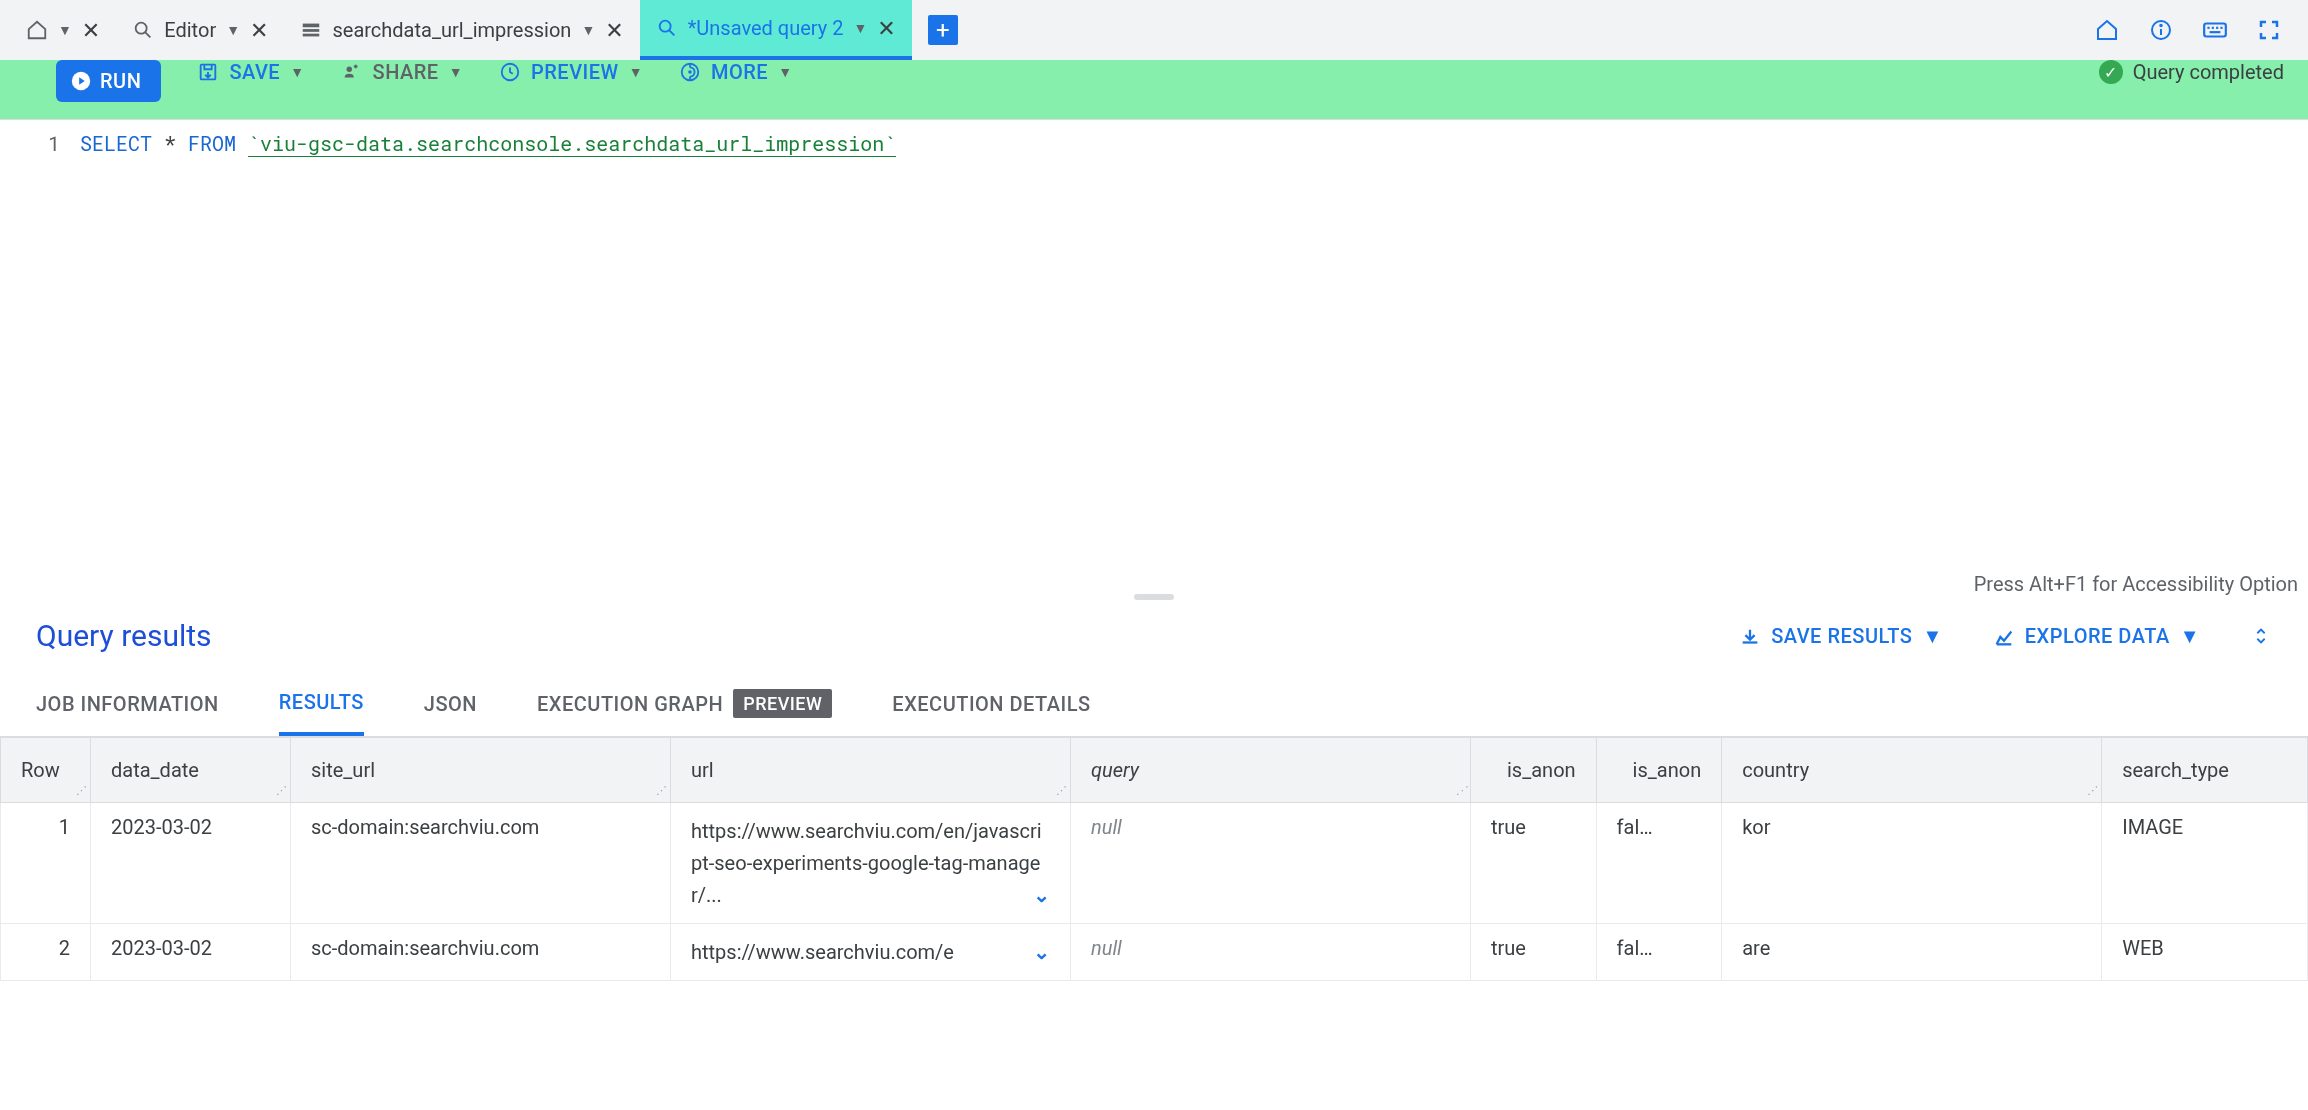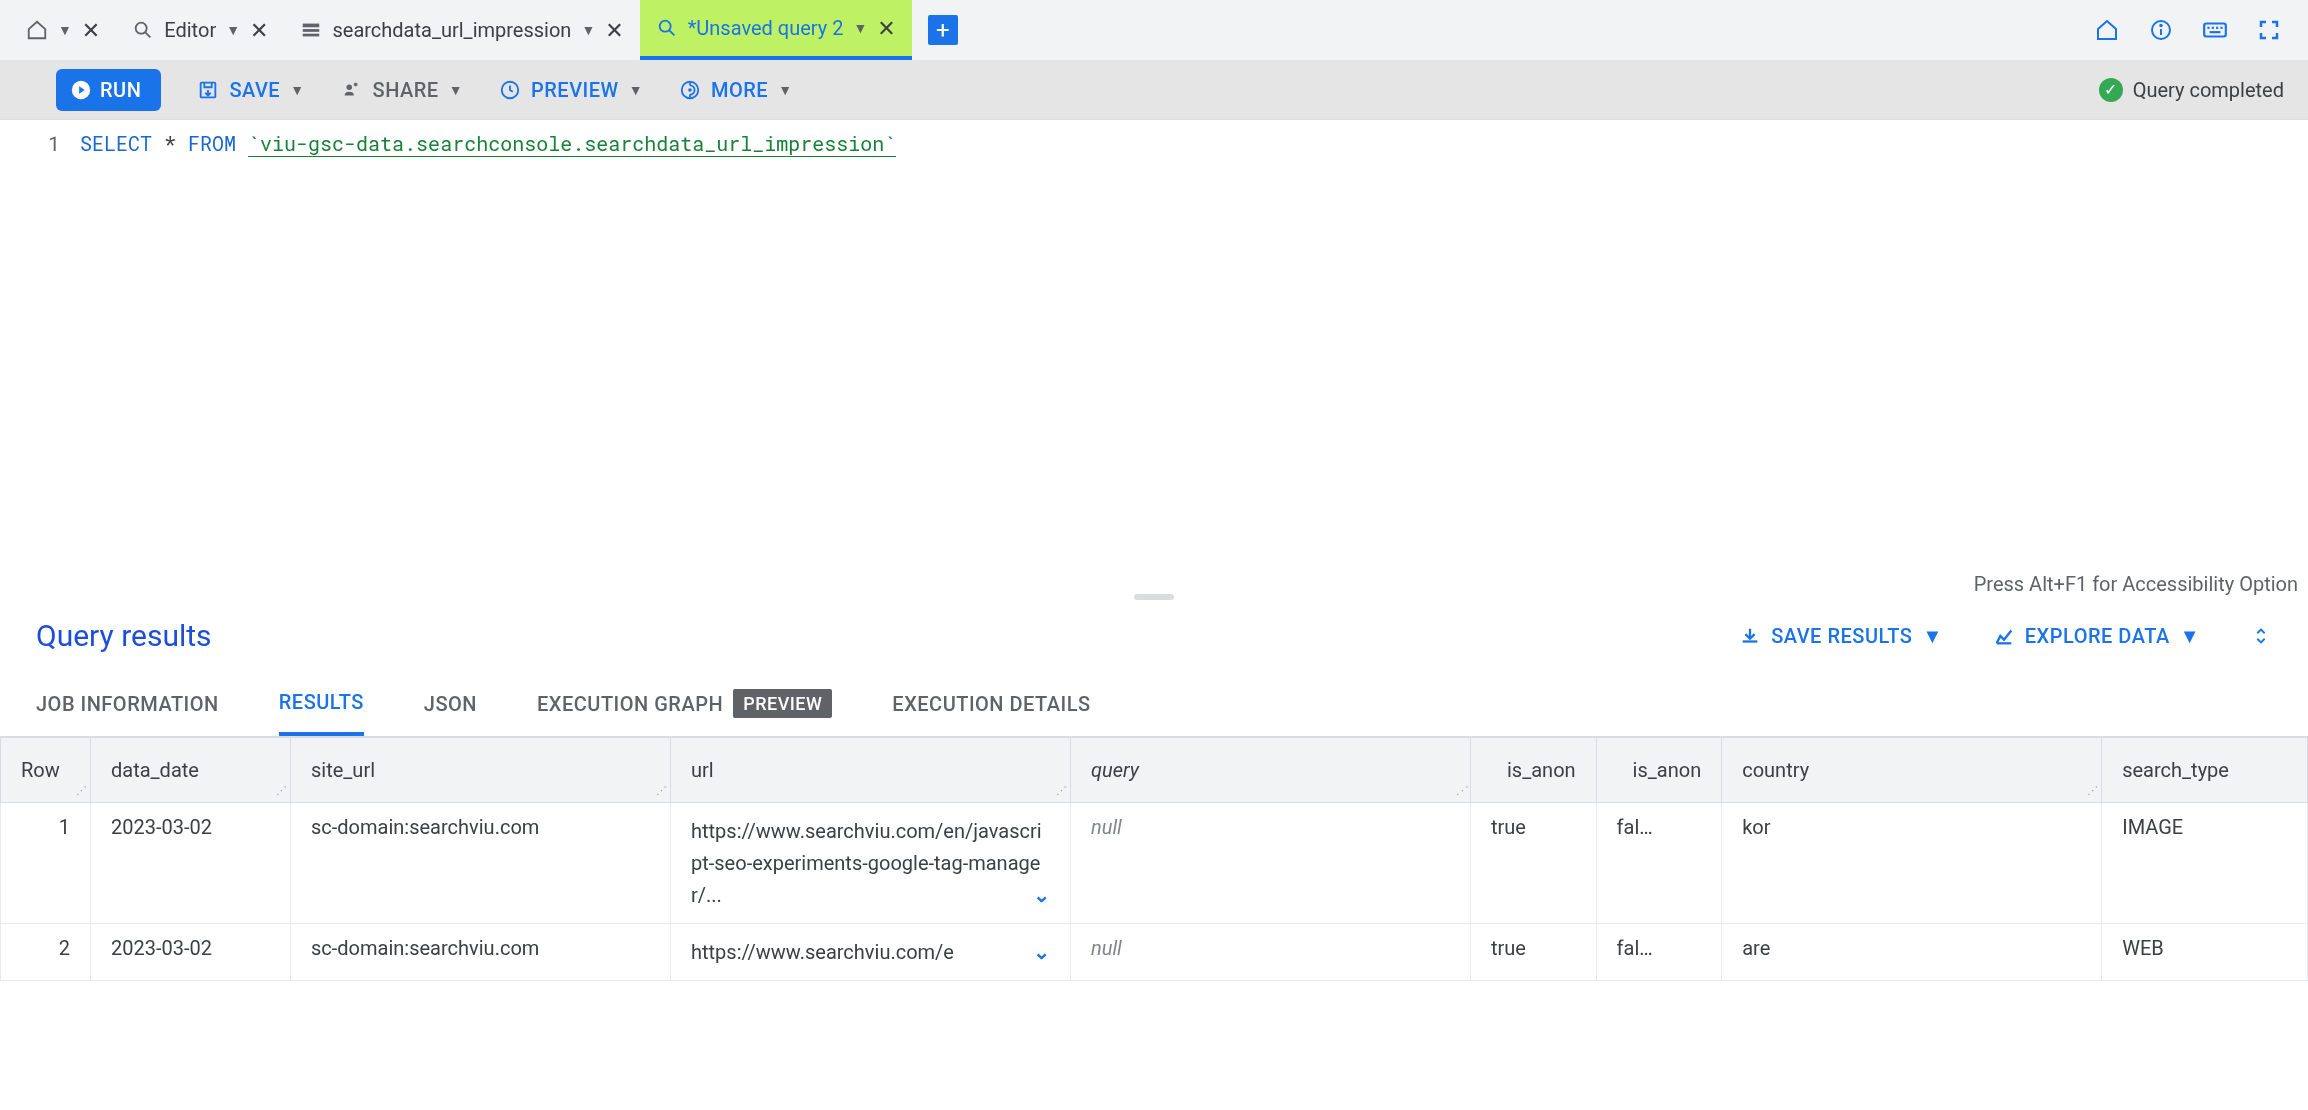--- a/index.html
+++ b/index.html
@@ -23,21 +23,21 @@
     display: flex;
     align-items: center;
     gap: 10px;
     padding: 0 16px;
     height: 60px;
     color: #3c4043;
     font-size: 20px;
     position: relative;
   }
   .tab.active {
-    background: #bef264;
+    background: #5eead4;
     color: #1a73e8;
     border-bottom: 4px solid #1a73e8;
     align-items: center;
   }
   .tab .icon { width: 22px; height: 22px; display: flex; align-items: center; justify-content: center; }
   .tab .caret { font-size: 14px; color: #5f6368; }
   .tab .close { font-size: 22px; color: #3c4043; cursor: pointer; font-weight: 300; }
   .tab.active .close { color: #3c4043; }
   .new-tab {
     width: 30px; height: 30px;
@@ -55,26 +55,26 @@
     display: flex;
     gap: 28px;
     align-items: center;
     padding-right: 16px;
     color: #1a73e8;
   }
   .right-icons .icon { width: 26px; height: 26px; display:flex; align-items:center; justify-content:center; }
 
   .toolbar {
     display: flex;
-    align-items: center;
+    align-items: flex-start;
     height: 60px;
     padding: 0 24px 0 56px;
     gap: 36px;
     border-bottom: 1px solid #dadce0;
-    background: #e5e5e5;
+    background: #86efac;
   }
   .run-btn {
     background: #1a73e8;
     color: #fff;
     border-radius: 6px;
     padding: 0 20px 0 14px;
     height: 42px;
     display: flex;
     align-items: center;
     gap: 8px;
@@ -164,21 +164,21 @@
     font-weight: 400;
   }
   .results-actions {
     margin-left: auto;
     display: flex;
     align-items: center;
     gap: 50px;
   }
   .results-action-btn {
     display: flex;
-    align-items: center;
+    align-items: flex-end;
     gap: 10px;
     color: #1a73e8;
     font-weight: 500;
     font-size: 20px;
     letter-spacing: 0.5px;
     cursor: pointer;
   }
 
   .result-tabs {
     display: flex;

